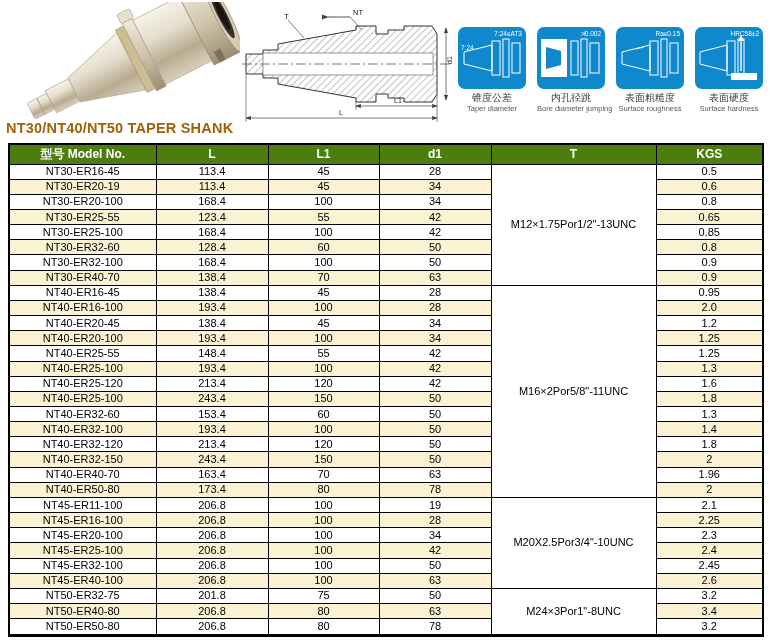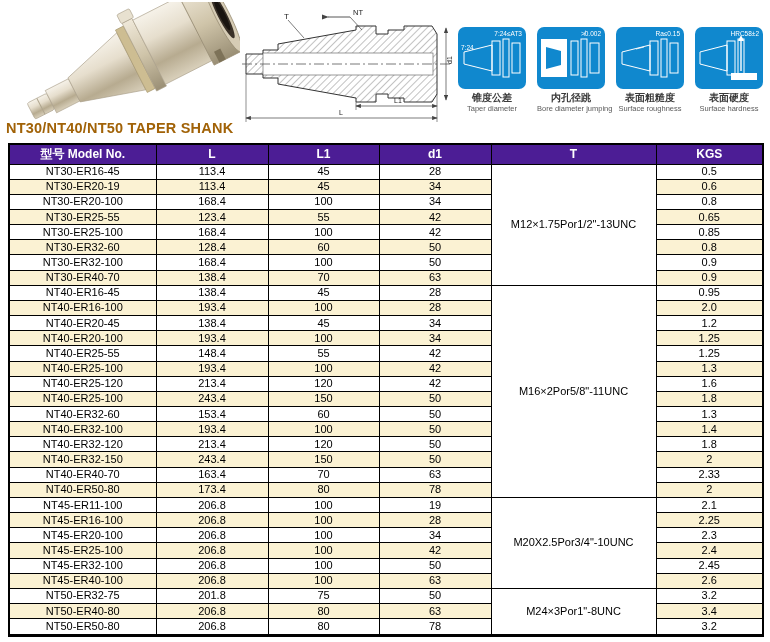--- a/index.html
+++ b/index.html
@@ -9,33 +9,33 @@
   
   #photo-wrap   { position:absolute; left:12px; top:2px;  width:228px; height:122px; }
   #drawing-wrap { position:absolute; left:238px; top:4px; width:216px; height:120px; }
 
   
   #features { position:absolute; left:458px; top:27px; width:306px; display:flex; gap:11px; }
   .feature { width:68px; text-align:center; }
   .feature-box { width:68px; height:62px; background:#1088CE; border-radius:7px; position:relative; overflow:hidden; }
   .feature-note-top { position:absolute; top:3px; right:4px; color:#fff; font-size:6.5px; white-space:nowrap; }
   .feature-note-left { position:absolute; top:17px; left:3px; color:#fff; font-size:6.5px; }
-  .feature-zh { font-size:10px; font-weight:bold; color:#3a3a3a; margin-top:3px; line-height:1.15; }
+  .feature-zh { font-size:10px; font-weight:normal; color:#3a3a3a; margin-top:3px; line-height:1.15; }
   .feature-en { font-size:7.5px; color:#5a5a5a; line-height:1.2; white-space:nowrap; }
 
   
   #page-title { position:absolute; left:6px; top:120px; font-size:14.5px; font-weight:600; color:#a16207; letter-spacing:.2px; }
 
   
   #spec-table { position:absolute; left:8px; top:143px; width:754px; height:494px;
                 border-collapse:collapse; table-layout:fixed; }
   #spec-table th, #spec-table td { border:1px solid #000; text-align:center; vertical-align:middle;
                 padding:0; line-height:1; overflow:hidden; white-space:nowrap; }
   #spec-table { border:2px solid #000; border-bottom-width:3px; }
-  #spec-table th { background:#4c1d95; color:#fff; font-size:12px; font-weight:bold; height:20px; }
+  #spec-table th { background:#4d7c0f; color:#fff; font-size:12px; font-weight:bold; height:20px; }
   #spec-table td { font-size:11px; color:#000; background:#fff; }
   #spec-table tr.alt td { background:#FBF2D3; }
   #spec-table td.tcell { background:#fff !important; font-size:11px; }
 </style>
 </head>
 <body>
 
 <div id="stage">
 
   <div id="photo-wrap">
@@ -333,21 +333,21 @@
           <td>243.4</td>
           <td>150</td>
           <td>50</td>
           <td>2</td>
         </tr>
         <tr>
           <td>NT40-ER40-70</td>
           <td>163.4</td>
           <td>70</td>
           <td>63</td>
-          <td>2.33</td>
+          <td>1.96</td>
         </tr>
         <tr class="alt">
           <td>NT40-ER50-80</td>
           <td>173.4</td>
           <td>80</td>
           <td>78</td>
           <td>2</td>
         </tr>
         <tr>
           <td>NT45-ER11-100</td>

